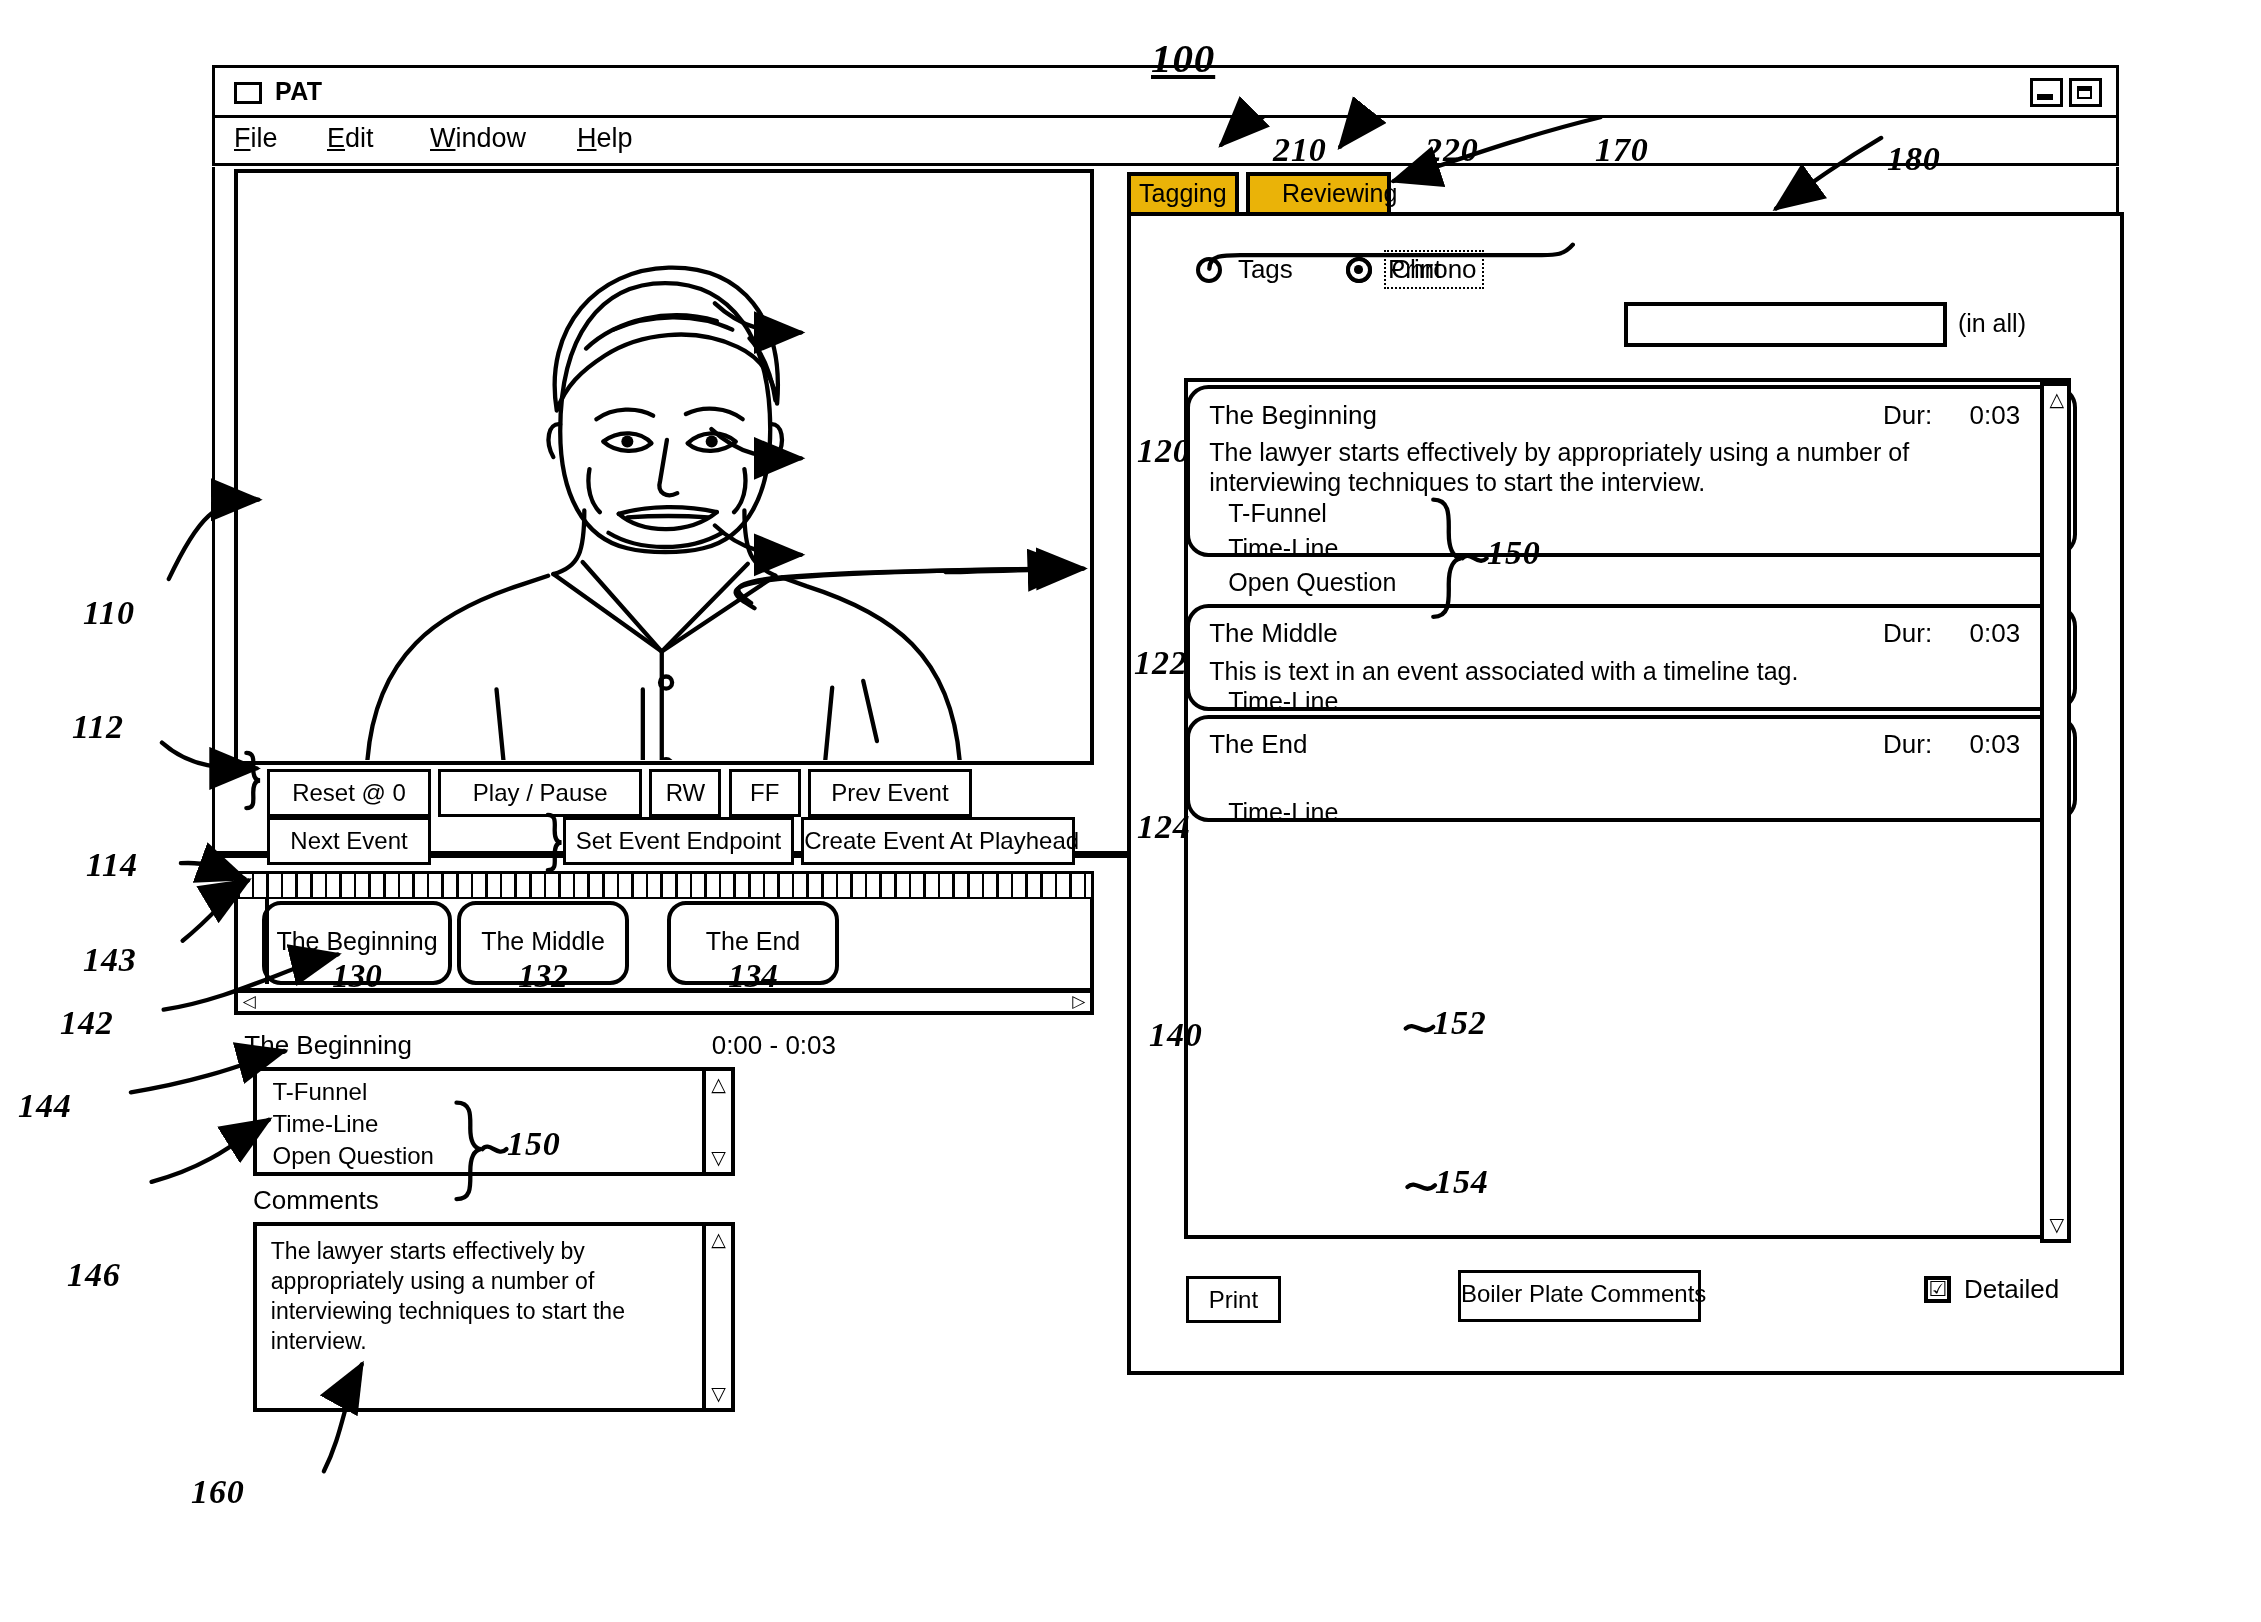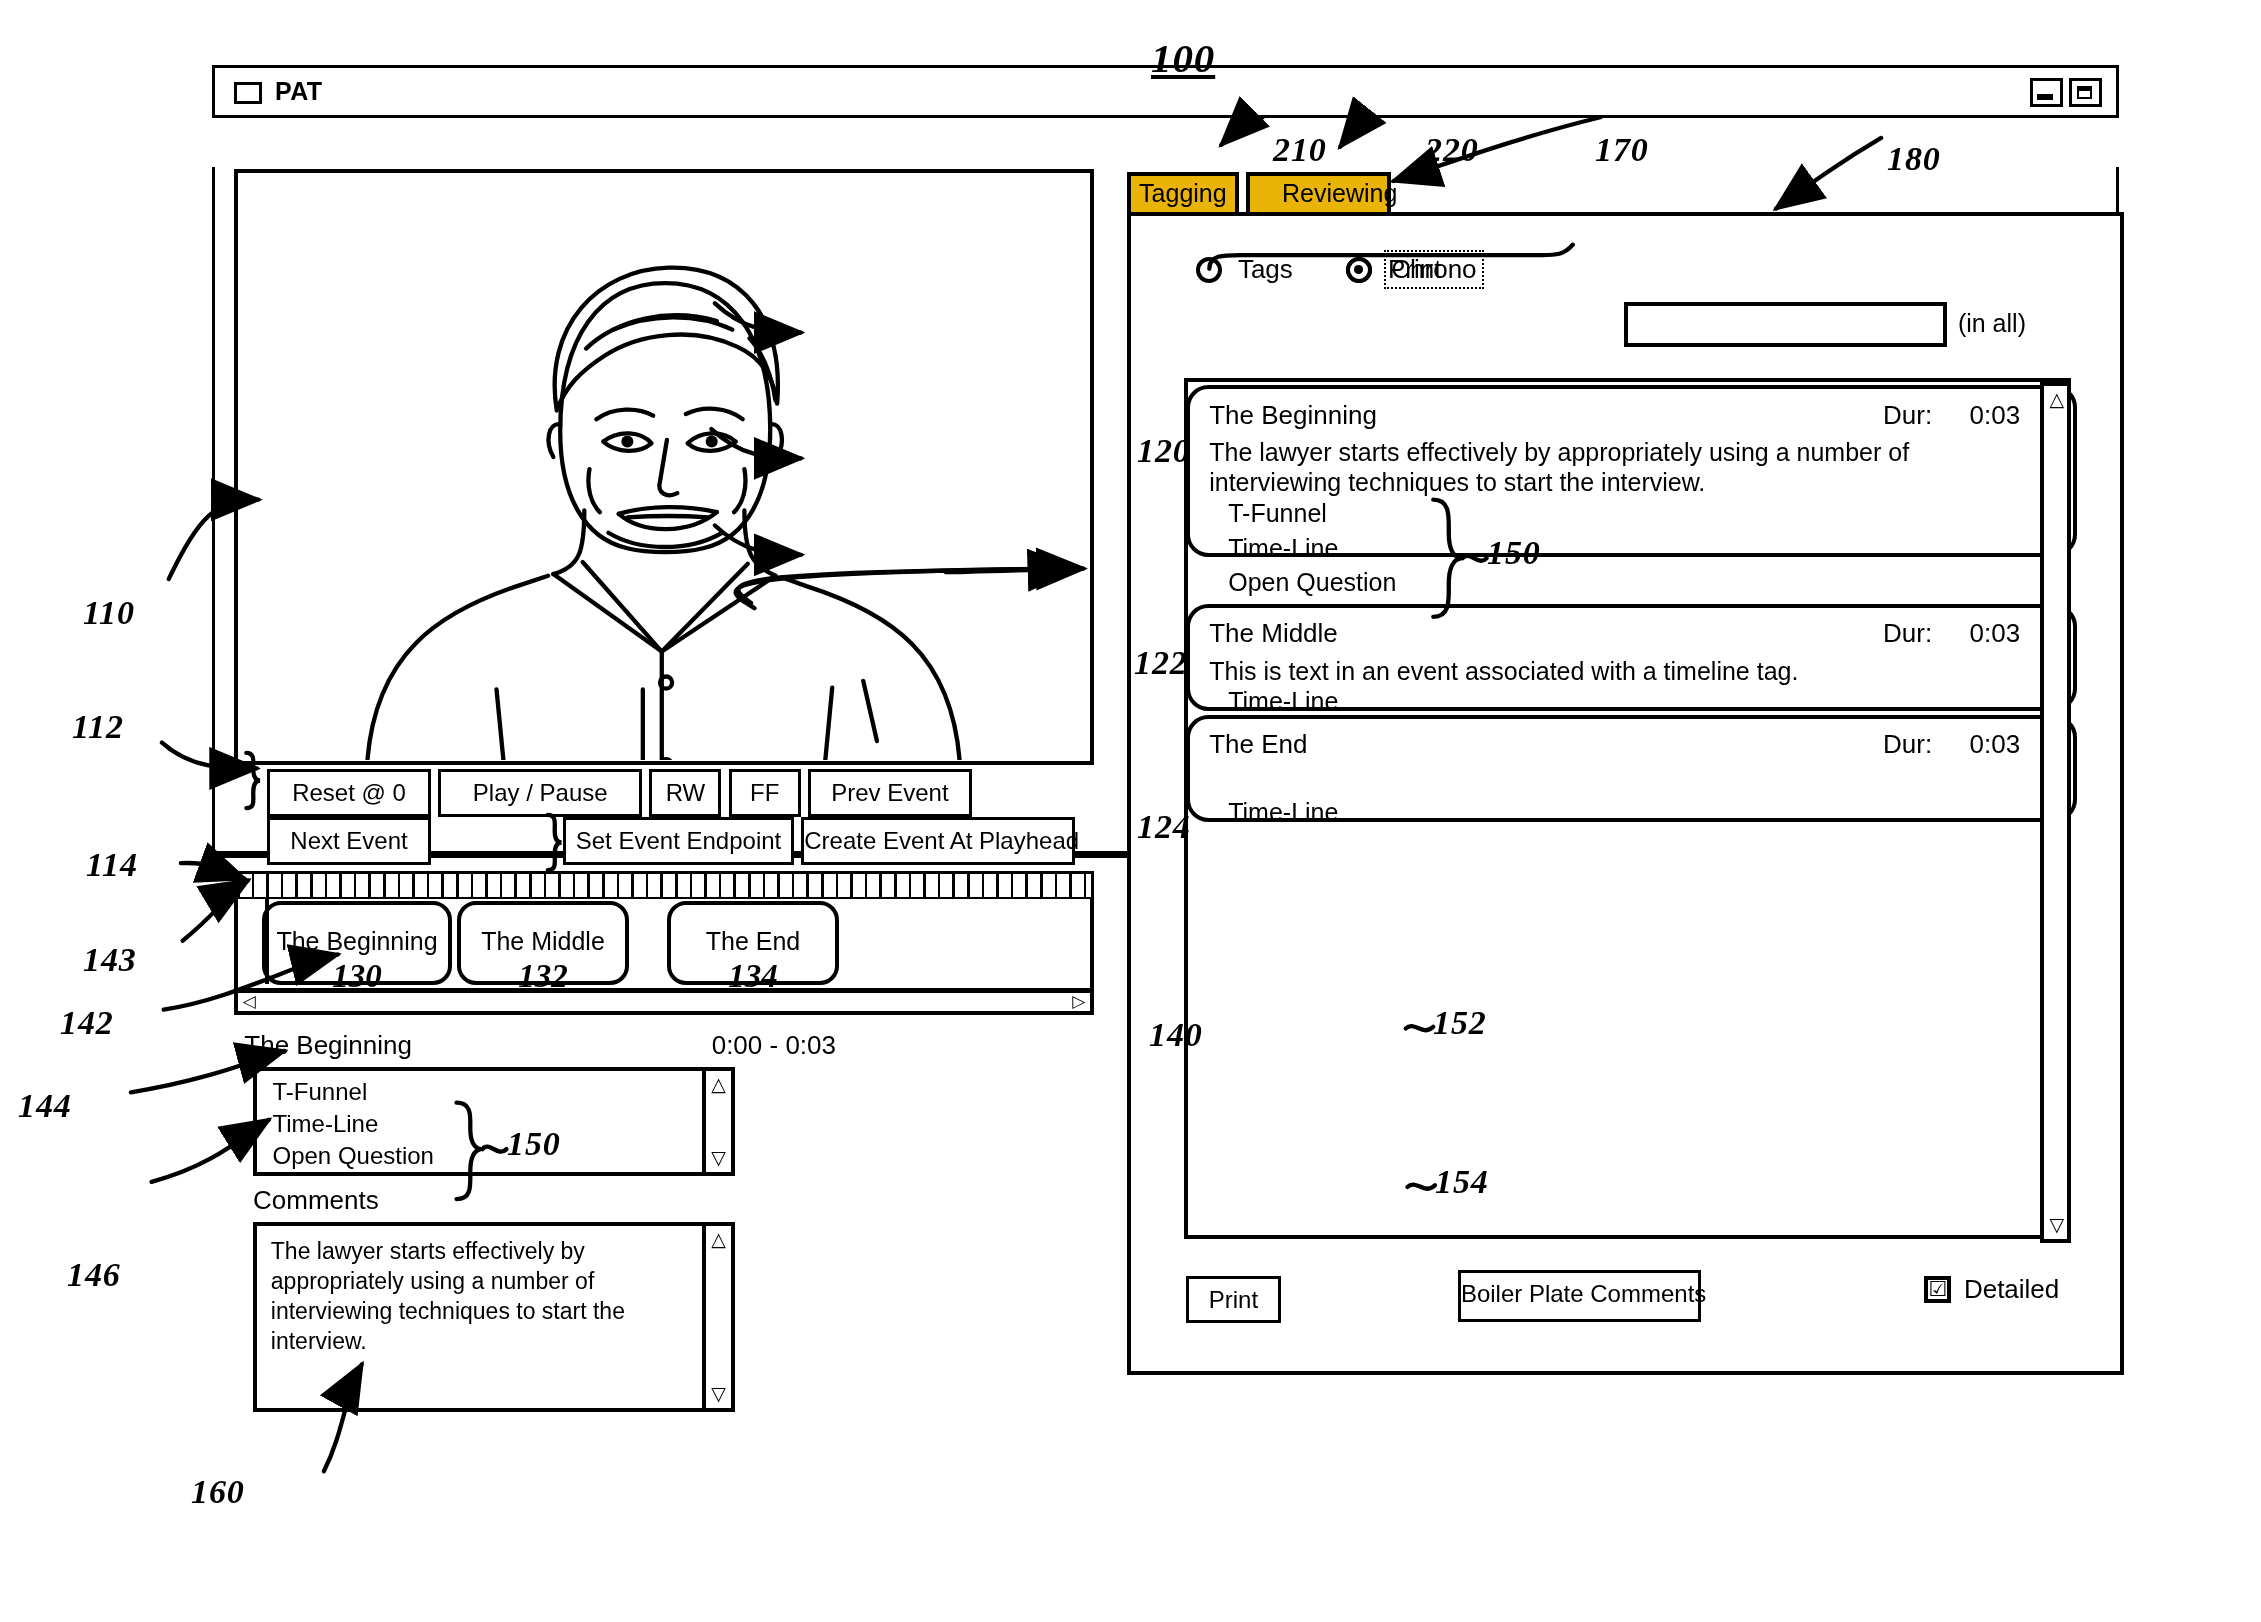--- a/index.html
+++ b/index.html
@@ -480,20 +480,26 @@
 
 <div id="window">
 
   <div id="titlebar">
     <div id="title-icon"></div>
     <div id="title-text">PAT</div>
     <div class="wincontrol" id="win-min"></div>
     <div class="wincontrol" id="win-max"></div>
   </div>
 
+  <div id="menubar">
+    <div class="menuitem" id="mi0" style="left:19px;"><span class="hot">F</span><span>ile</span></div>
+    <div class="menuitem" id="mi1" style="left:112px;"><span class="hot">E</span><span>dit</span></div>
+    <div class="menuitem" id="mi2" style="left:215px;"><span class="hot">W</span><span>indow</span></div>
+    <div class="menuitem" id="mi3" style="left:362px;"><span class="hot">H</span><span>elp</span></div>
+  </div>
 
   <div id="body-area"></div>
 </div>
 
 <div id="left-panel">
 
   <div id="video-frame">
     <svg width="851" height="587" viewBox="0 0 988 682" xmlns="http://www.w3.org/2000/svg">
       <g fill="none" stroke="#000" stroke-width="5" stroke-linecap="round" stroke-linejoin="round">
 

